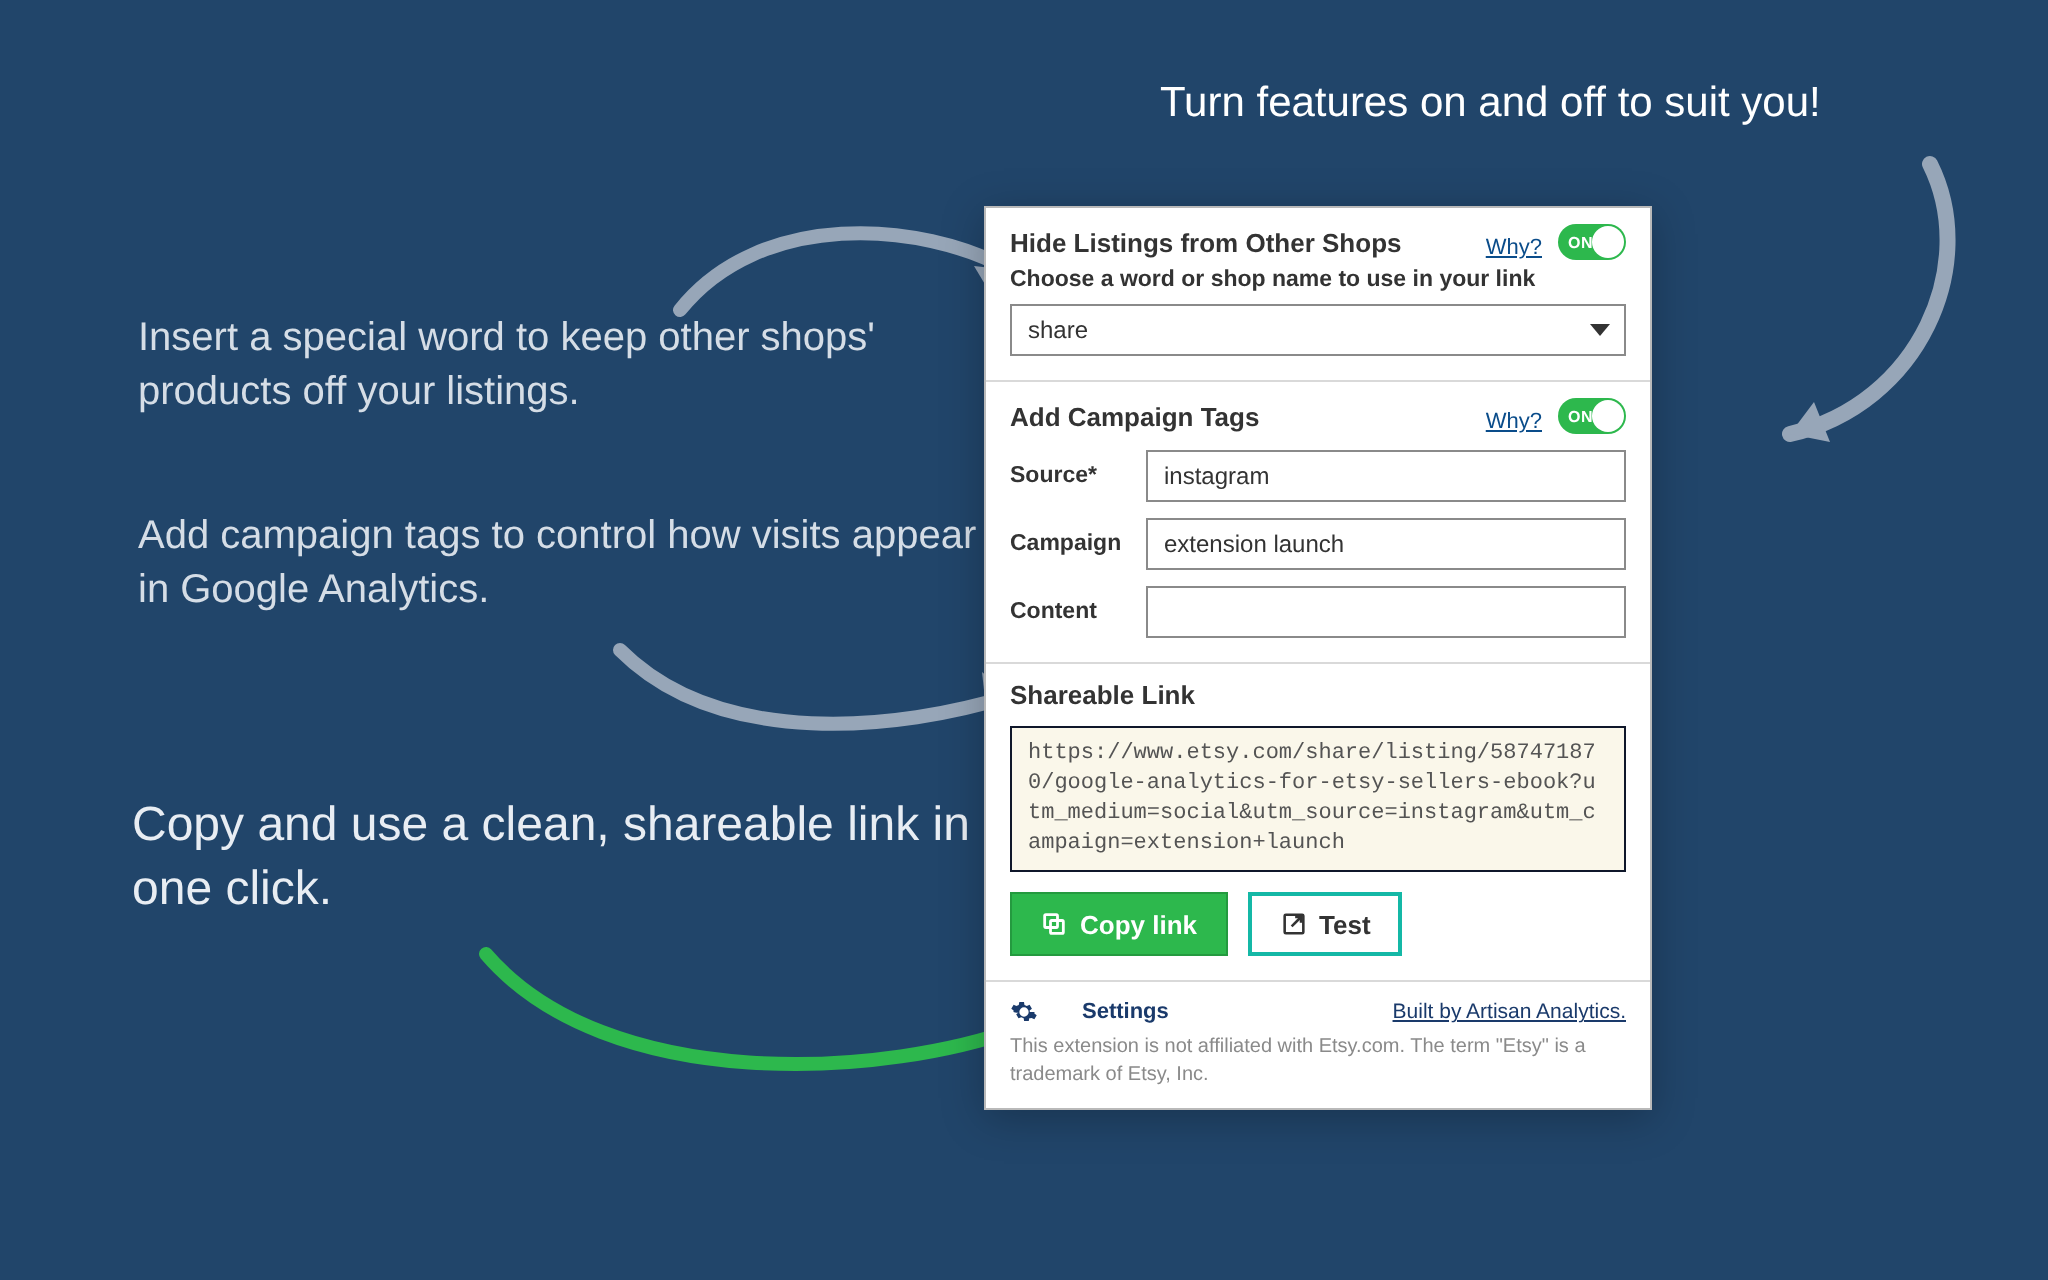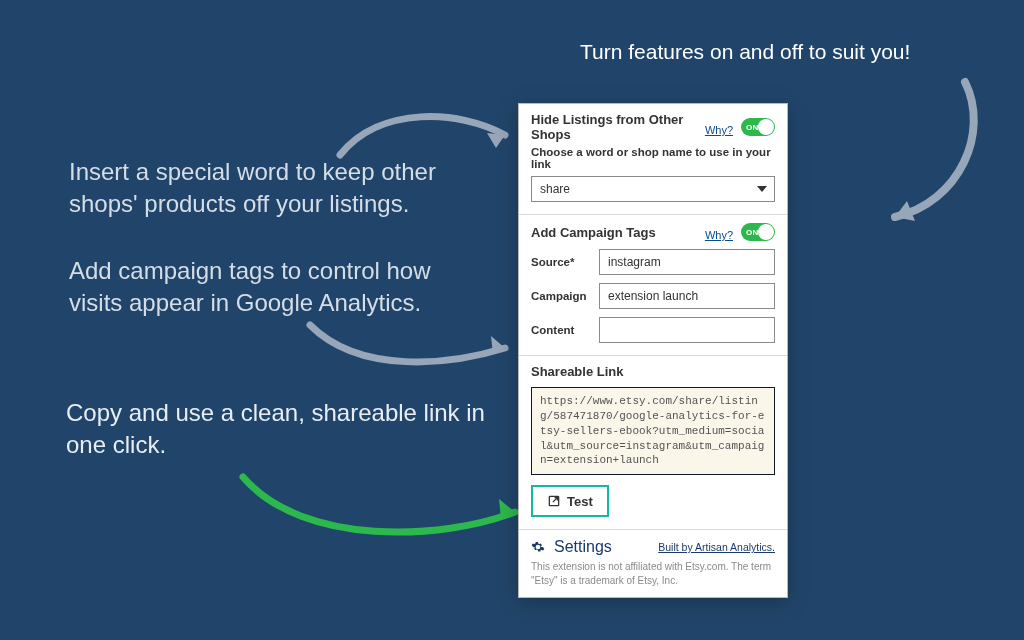--- a/index.html
+++ b/index.html
@@ -7,40 +7,40 @@
   body {
     background: #21456a;
     font-family: "Helvetica Neue", Arial, sans-serif;
     position: relative;
   }
 
   
   .annot {
     position: absolute;
     color: #d5dde6;
-    font-size: 24px;
+    font-size: 20px;
     line-height: 1.35;
     font-weight: 400;
   }
   .annot.head {
     color: #ffffff;
     font-weight: 400;
     font-size: 21px;
   }
 
   
   .arrow { position: absolute; }
   .arrow svg { display: block; }
 
   
   .panel {
     position: absolute;
-    left: 518px;
+    left: 492px;
     top: 103px;
-    width: 270px;
+    width: 334px;
     background: #ffffff;
     border: 1px solid #b9b9b9;
     box-shadow: 0 4px 20px rgba(0,0,0,.25);
     font-size: 12px;
     color: #333;
   }
   .section {
     border-bottom: 1px solid #d9d9d9;
     padding: 8px 12px 12px;
   }
@@ -172,24 +172,24 @@
   }
   .footer-top{
     display:flex;
     align-items:center;
     justify-content:space-between;
     margin-bottom:4px;
   }
   .settings{
     display:inline-flex;
     align-items:center;
-    gap:9px;
+    gap:22px;
     color:#1a3a6b;
-    font-weight:400;
-    font-size:16px;
+    font-weight:700;
+    font-size:11px;
   }
   .settings svg{ display:block; }
   .built{
     color:#1a3a6b;
     font-size:10.5px;
     text-decoration:underline;
   }
   .disclaimer{
     font-size:10px;
     color:#8a8a8a;
@@ -286,20 +286,29 @@
       <div class="field">
         <input class="text-input" value="" style="">
       </div>
     </div>
   </div>
 
   <div class="section">
     <div class="share-title">Shareable Link</div>
     <div class="linkbox">https://www.etsy.com/share/listing/587471870/google-analytics-for-etsy-sellers-ebook?utm_medium=social&amp;utm_source=instagram&amp;utm_campaign=extension+launch</div>
     <div class="btn-row">
+      <button class="btn copy">
+        <span>
+          <svg width="14" height="14" viewBox="0 0 24 24" fill="none" stroke="#fff" stroke-width="2.4">
+            <rect x="9" y="9" width="11" height="11" rx="1"></rect>
+            <rect x="4" y="4" width="11" height="11" rx="1"></rect>
+          </svg>
+        </span>
+        <span>Copy link</span>
+      </button>
       <button class="btn test">
         <span>
           <svg width="14" height="14" viewBox="0 0 24 24" fill="none" stroke="#333" stroke-width="2.2">
             <rect x="4" y="4" width="16" height="16" rx="1"></rect>
             <path d="M10 14 L18 6"></path>
             <path d="M13 6 H18 V11"></path>
           </svg>
         </span>
         <span>Test</span>
       </button>

